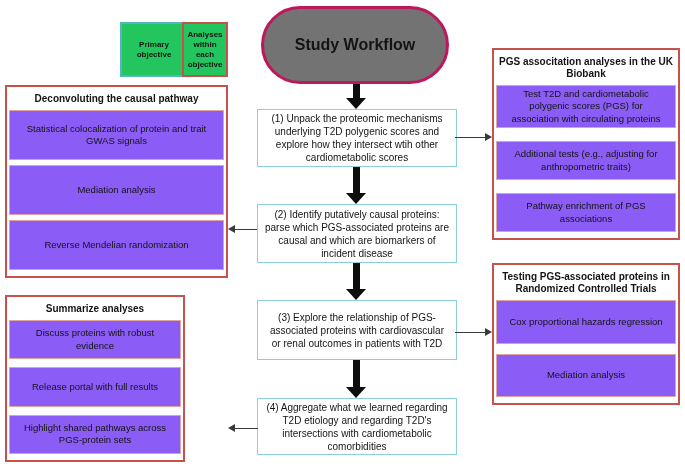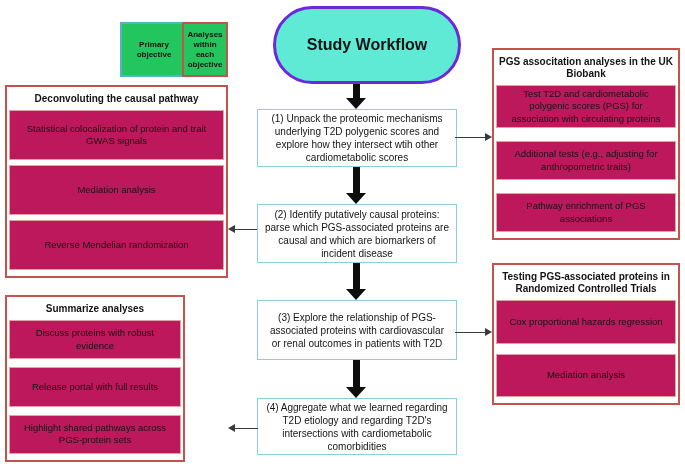--- a/index.html
+++ b/index.html
@@ -11,44 +11,44 @@
   
   .legend {
     position:absolute; box-sizing:border-box; background:#22c55e;
     display:flex; align-items:center; justify-content:center; text-align:center;
     font-weight:bold; font-size:8px; line-height:1.25; padding:2px;
   }
   .legend.teal { border:2px solid #55b3c4; }
   .legend.red  { border:2px solid #c5534d; }
   
   .stadium {
-    position:absolute; left:273px; top:6px; width:188px; height:78px;
-    box-sizing:border-box; border:3px solid #6d28d9; border-radius:42px;
+    position:absolute; left:261px; top:6px; width:188px; height:78px;
+    box-sizing:border-box; border:3px solid #be185d; border-radius:42px;
     display:flex; align-items:center; justify-content:center;
-    font-weight:bold; font-size:16px; background:#5eead4;
+    font-weight:bold; font-size:16px; background:#737373;
   }
   
   .step {
     position:absolute; left:257px; width:200px; box-sizing:border-box;
     border:1.5px solid #8ccfda; background:#fff;
     display:flex; align-items:center; justify-content:center; text-align:center;
     font-size:10px; line-height:1.3; padding:3px 7px;
   }
   
   .panel {
     position:absolute; box-sizing:border-box; border:2px solid #c5534d;
     background:#fff; padding:6px 2px; display:flex; flex-direction:column;
   }
   .panel-title {
     font-weight:bold; font-size:10px; text-align:center; line-height:1.2;
     margin-bottom:5px; flex:0 0 auto;
   }
   .panel-items { flex:1; display:flex; flex-direction:column; }
   .item {
-    flex:1; box-sizing:border-box; border:1.5px solid #e2a49f; background:#be185d;
+    flex:1; box-sizing:border-box; border:1.5px solid #e2a49f; background:#8b5cf6;
     display:flex; align-items:center; justify-content:center; text-align:center;
     font-size:9.5px; line-height:1.3; padding:2px 8px;
   }
   .gap5  .item + .item { margin-top:5px; }
   .gap8  .item + .item { margin-top:8px; }
   .gap13 .item + .item { margin-top:13px; }
   .gap10 .item + .item { margin-top:10px; }
   .item i { font-style:italic; }
   
   .varrow { position:absolute; width:20px; display:flex; flex-direction:column; align-items:center; }

